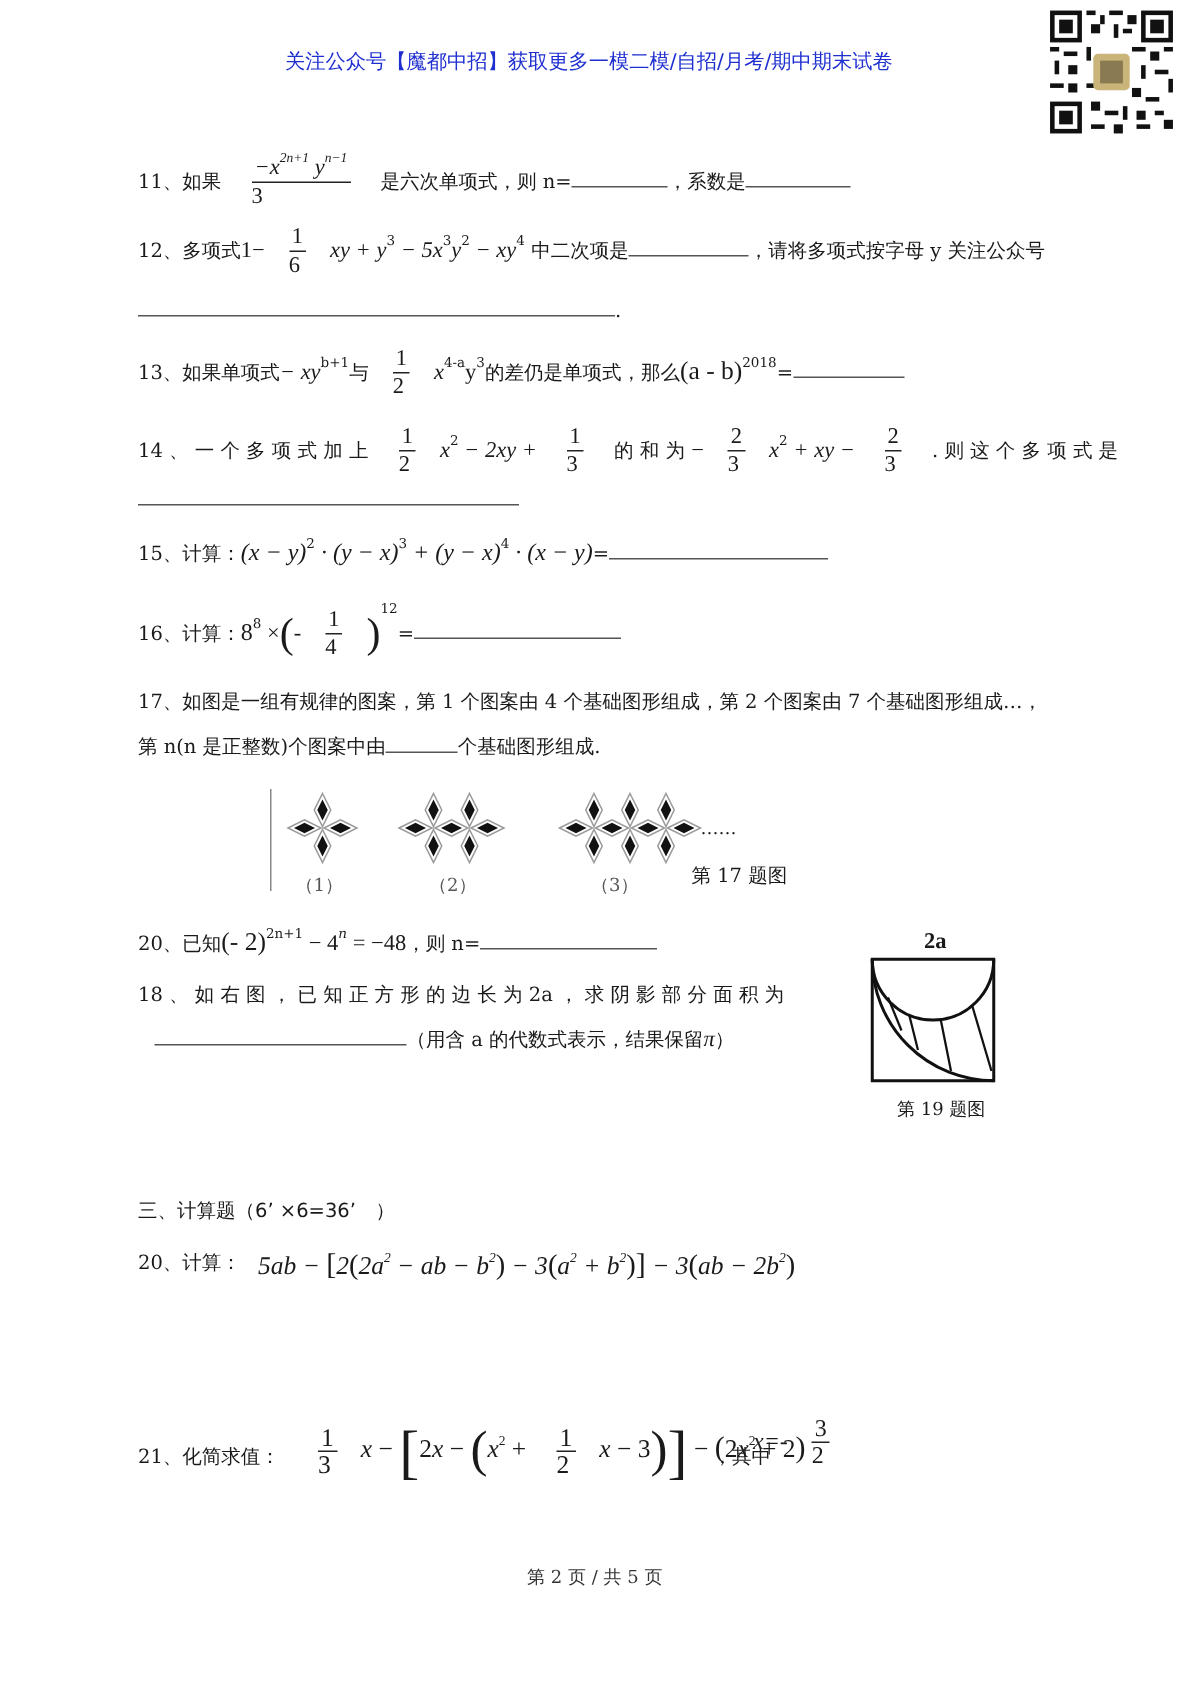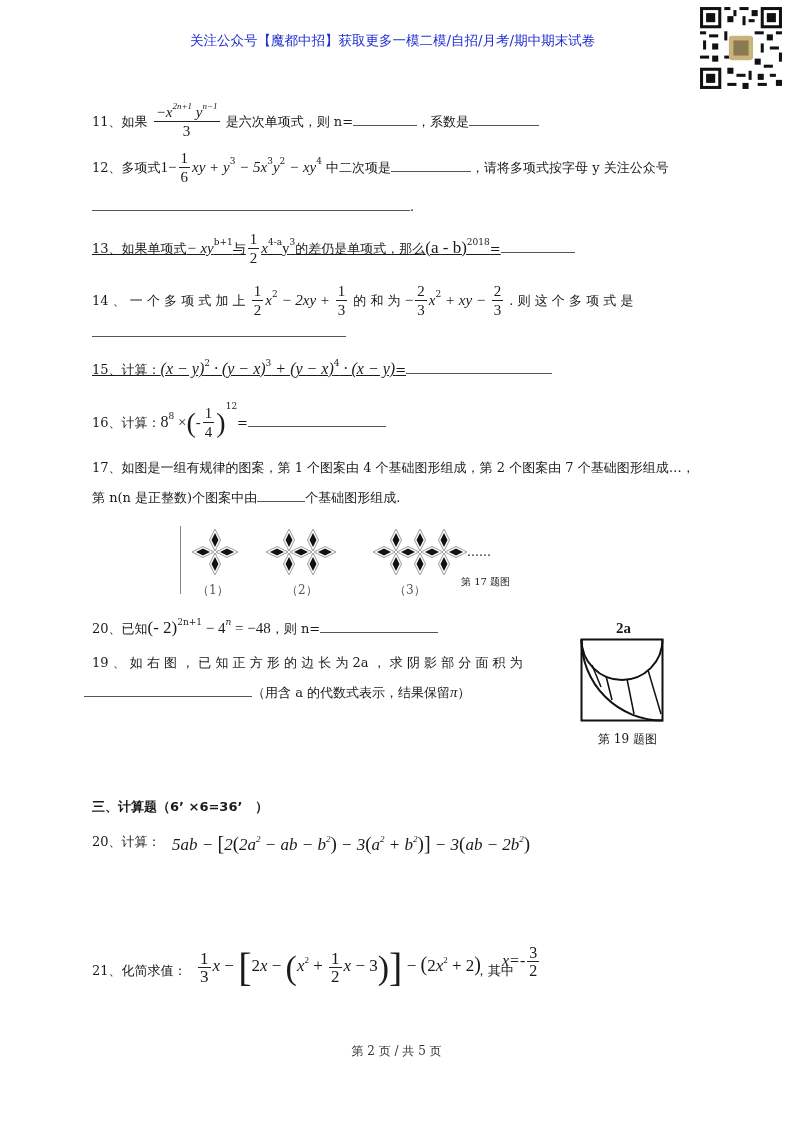--- a/index.html
+++ b/index.html
@@ -5,26 +5,26 @@
   html, body { margin:0; padding:0; background:#ffffff; }
   body { width:793px; height:1122px; position:relative; overflow:hidden;
          font-family:"DejaVu Serif","Liberation Serif", serif; color:#1a1a1a; font-size:13px; }
   .abs { position:absolute; }
   .banner { left:190px; top:32px; color:#1f2fd0; font-family:"DejaVu Sans","Liberation Sans", sans-serif; font-size:13.5px; white-space:nowrap; }
   .qr { left:697px; top:4px; width:88px; height:88px; }
   .line { white-space:nowrap; font-size:13px; }
   .m { font-family:"Liberation Serif","DejaVu Serif", serif; font-style:italic; font-size:15px; }
   .mr { font-family:"Liberation Serif","DejaVu Serif", serif; font-size:15px; }
   sup { font-size:9px; vertical-align:8px; line-height:0; }
-  .frac { display:inline-block; vertical-align:middle; text-align:center; margin:0 2px; }
+  .frac { display:inline-block; vertical-align:middle; text-align:left; margin:0 16px; }
   .frac .n { display:block; border-bottom:1px solid #222; padding:0 2px; line-height:17px; }
   .frac .d { display:block; line-height:18px; }
   .blank { display:inline-block; border-bottom:1px solid #555; height:12px; vertical-align:baseline; }
   .big { font-size:28px; font-family:"Liberation Serif", serif; vertical-align:middle; font-style:normal; }
-  .h3 { font-family:"DejaVu Sans","Liberation Sans", sans-serif; font-weight:bold; font-size:13px; }
+  .h3 { font-family:"DejaVu Sans","Liberation Sans", sans-serif; font-weight:normal; font-size:13px; }
   .cap { font-size:12px; }
   .footer { left:0; width:793px; top:1043px; text-align:center; font-size:12px; color:#333; }
 </style>
 </head>
 <body>
 
 <div class="abs banner">关注公众号【魔都中招】获取更多一模二模/自招/月考/期中期末试卷</div>
 <div class="abs qr">
   <svg width="88" height="88" viewBox="0 0 29 29">
     <rect width="29" height="29" fill="#fff"></rect>
@@ -85,36 +85,36 @@
   <span>是六次单项式，则 n=</span><span class="blank" style="width:64px"></span><span>，系数是</span><span class="blank" style="width:70px"></span>
 </div>
 
 <div class="abs line" style="left:92px; top:150px;">
   <span>12、多项式</span><span class="mr">1−</span><span class="frac"><span class="n mr">1</span><span class="d mr">6</span></span><span class="m">xy + y</span><sup>3</sup><span class="m"> − 5x</span><sup>3</sup><span class="m">y</span><sup>2</sup><span class="m"> − xy</span><sup>4</sup><span> 中二次项是</span><span class="blank" style="width:80px"></span><span>，请将多项式按字母 y 关注公众号</span>
 </div>
 <div class="abs line" style="left:92px; top:198px;">
   <span class="blank" style="width:318px"></span><span>.</span>
 </div>
 
-<div class="abs line" style="left:92px; top:231px;text-decoration:underline;">
+<div class="abs line" style="left:92px; top:231px;">
   <span>13、如果单项式</span><span class="m">− xy</span><sup>b+1</sup><span>与</span><span class="frac"><span class="n mr">1</span><span class="d mr">2</span></span><span class="m">x</span><sup>4-a</sup><span class="mr">y</span><sup>3</sup><span>的差仍是单项式，那么</span><span class="mr" style="font-size:17px">(a - b)</span><sup>2018</sup><span>=</span><span class="blank" style="width:74px"></span>
 </div>
 
 <div class="abs line" style="left:92px; top:283px;">
   <span>14 、 一 个 多 项 式 加 上</span>
   <span class="frac"><span class="n mr">1</span><span class="d mr">2</span></span><span class="m">x</span><sup>2</sup><span class="m"> − 2xy + </span><span class="frac"><span class="n mr">1</span><span class="d mr">3</span></span>
   <span>的 和 为</span>
   <span class="mr">−</span><span class="frac"><span class="n mr">2</span><span class="d mr">3</span></span><span class="m">x</span><sup>2</sup><span class="m"> + xy − </span><span class="frac"><span class="n mr">2</span><span class="d mr">3</span></span>
   <span>. 则 这 个 多 项 式 是</span>
 </div>
 <div class="abs line" style="left:92px; top:324px;">
   <span class="blank" style="width:254px"></span>
 </div>
 
-<div class="abs line" style="left:92px; top:360px;text-decoration:underline;">
+<div class="abs line" style="left:92px; top:360px;">
   <span>15、计算：</span><span class="m" style="font-size:16px">(x − y)</span><sup>2</sup><span class="m" style="font-size:16px"> · (y − x)</span><sup>3</sup><span class="m" style="font-size:16px"> + (y − x)</span><sup>4</sup><span class="m" style="font-size:16px"> · (x − y)</span><span>=</span><span class="blank" style="width:146px"></span>
 </div>
 
 <div class="abs line" style="left:92px; top:405px;">
   <span>16、计算：</span><span class="mr" style="font-size:16px">8</span><sup>8</sup><span class="mr"> ×</span><span class="big">(</span><span class="mr">-</span><span class="frac"><span class="n mr">1</span><span class="d mr">4</span></span><span class="big">)</span><sup style="vertical-align:18px">12</sup><span>=</span><span class="blank" style="width:138px"></span>
 </div>
 
 <div class="abs line" style="left:92px; top:459px;">17、如图是一组有规律的图案，第 1 个图案由 4 个基础图形组成，第 2 个图案由 7 个基础图形组成…，</div>
 <div class="abs line" style="left:92px; top:489px;">
   <span>第 n(n 是正整数)个图案中由</span><span class="blank" style="width:48px"></span><span>个基础图形组成.</span>
@@ -156,28 +156,28 @@
       <use href="#dh" x="252" y="28"></use>
     <use href="#dv" x="264" y="16"></use>
       <use href="#dv" x="264" y="40"></use>
       <use href="#dh" x="276" y="28"></use>
   </svg>
 </div>
 <div class="abs cap" style="left:467px; top:545px;">……</div>
 <div class="abs cap" style="left:197px; top:582px; color:#555;">（1）</div>
 <div class="abs cap" style="left:286px; top:582px; color:#555;">（2）</div>
 <div class="abs cap" style="left:394px; top:582px; color:#555;">（3）</div>
-<div class="abs cap" style="left:461px; top:575px; font-size:10px;text-align:center;">第 17 题图</div>
+<div class="abs cap" style="left:461px; top:575px; font-size:13px;text-align:center;">第 17 题图</div>
 
 <div class="abs line" style="left:92px; top:618px;">
   <span>20、已知</span><span class="mr" style="font-size:17px">(- 2)</span><sup>2n+1</sup><span class="mr" style="font-size:15px"> − 4</span><sup style="font-style:italic">n</sup><span class="mr" style="font-size:15px"> = −48</span><span>，则 n=</span><span class="blank" style="width:118px"></span>
 </div>
 
-<div class="abs line" style="left:92px; top:654px;">19 、 如 右 图 ， 已 知 正 方 形 的 边 长 为 2a ， 求 阴 影 部 分 面 积 为</div>
-<div class="abs line" style="left:84px; top:684px;">
+<div class="abs line" style="left:92px; top:654px;">18 、 如 右 图 ， 已 知 正 方 形 的 边 长 为 2a ， 求 阴 影 部 分 面 积 为</div>
+<div class="abs line" style="left:103px; top:684px;">
   <span class="blank" style="width:168px"></span><span>（用含 a 的代数式表示，结果保留</span><span class="m">π</span><span>）</span>
 </div>
 
 <div class="abs" style="left:616px; top:620px; font-weight:bold; font-family:'Liberation Serif',serif; font-size:15px;">2a</div>
 <div class="abs" style="left:580px; top:638px;">
   <svg width="84" height="84" viewBox="0 0 84 84">
     <rect x="1.5" y="1.5" width="81" height="81" fill="#fff" stroke="#111" stroke-width="2"></rect>
     <path d="M1.5,1.5 A40.5,40.5 0 0 0 82.5,1.5" fill="none" stroke="#111" stroke-width="2"></path>
     <path d="M1.5,1.5 A81,81 0 0 0 82.5,82.5" fill="none" stroke="#111" stroke-width="2"></path>
     <line x1="12" y1="27" x2="21" y2="49" stroke="#111" stroke-width="1.5"></line>

